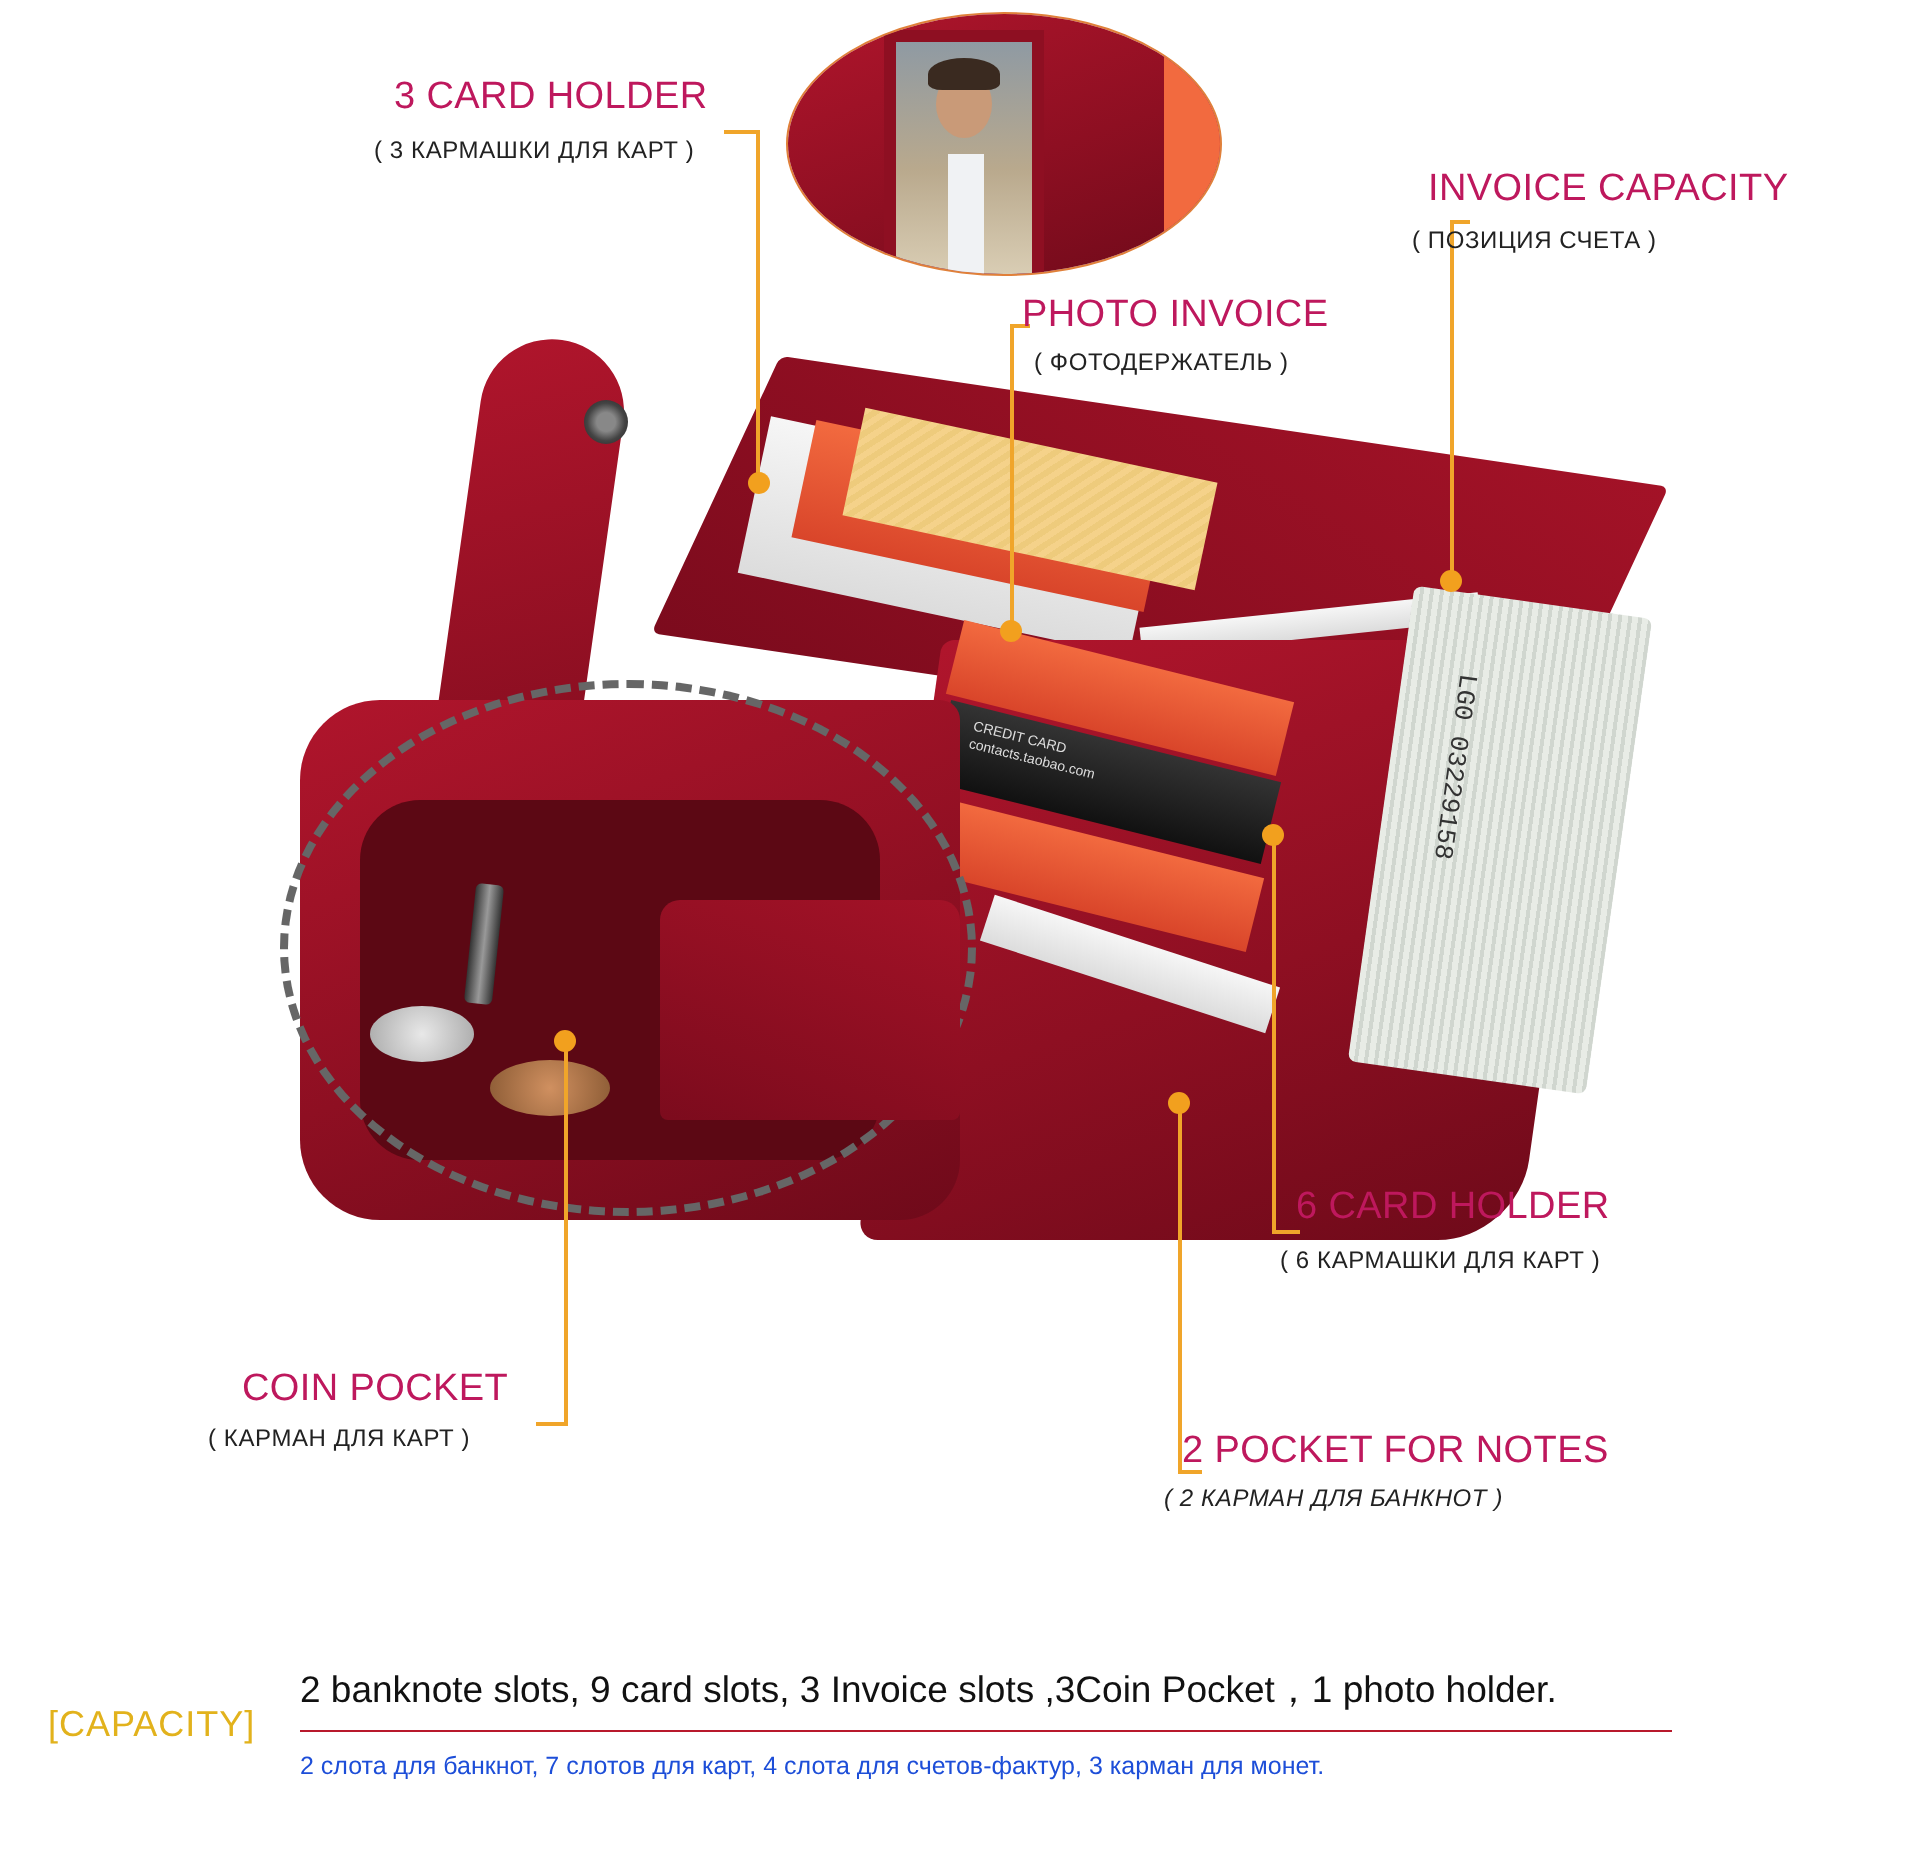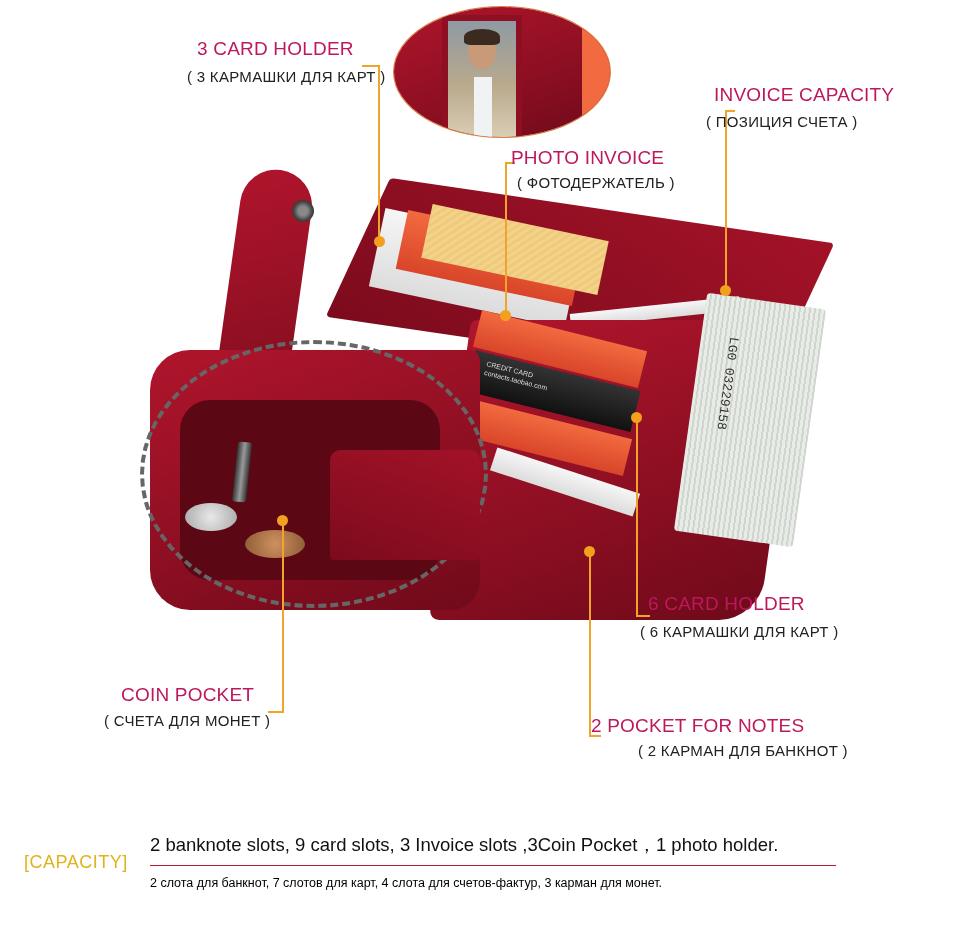--- a/index.html
+++ b/index.html
@@ -1,41 +1,41 @@
 <!DOCTYPE html>
 <html><head>
 <meta charset="utf-8">
 <style>
   html, body { margin: 0; padding: 0; background: #ffffff; }
   body { width: 960px; height: 937px; position: relative; overflow: hidden;
          font-family: "Liberation Sans", "DejaVu Sans", sans-serif; color: #111; }
   .abs { position: absolute; }
   .lbl-en { position: absolute; font-size: 19px; color: #be185d; white-space: nowrap; letter-spacing: 0.2px; }
-  .lbl-ru { position: absolute; font-size: 15px; color: #222; white-space: nowrap; letter-spacing: 0.3px; }
+  .lbl-ru { position: absolute; font-size: 12px; color: #222; white-space: nowrap; letter-spacing: 0.3px; }
   .line { position: absolute; background: #f0a52a; }
   .dot { position: absolute; width: 11px; height: 11px; border-radius: 50%; background: #f2a01e; }
 
   
   .wallet { position: absolute; }
   .leather { background: linear-gradient(160deg, #b0152c 0%, #8e0f22 55%, #6f0a1a 100%); }
   .leather2 { background: linear-gradient(200deg, #a31227 0%, #7c0b1d 100%); }
   .card-white { background: linear-gradient(180deg, #f6f6f6, #dcdcdc); }
   .card-orange { background: linear-gradient(180deg, #f26a3f, #d9452a); }
   .card-gold { background: repeating-linear-gradient(135deg, #f5d28a 0 3px, #eecb7c 3px 6px); }
   .card-black { background: linear-gradient(180deg, #333, #111); }
   .zipper { position: absolute; border: 4px dashed #555; border-radius: 50%; }
   .money { background: repeating-linear-gradient(90deg, #e8ece6 0 3px, #d0d6cf 3px 5px); }
 
   .photo-oval { position: absolute; left: 393px; top: 6px; width: 216px; height: 130px; border-radius: 50%;
                 border: 1.5px solid #e0803a; overflow: hidden; background: #fff; }
 
   .cap-tag { position: absolute; left: 24px; top: 852px; font-size: 18px; color: #e2b21c; letter-spacing: 0.5px; }
   .cap-en { position: absolute; left: 150px; top: 832px; font-size: 18.5px; color: #111; white-space: nowrap; }
   .cap-rule { position: absolute; left: 150px; top: 865px; width: 686px; height: 1px; background: #b8192c; }
-  .cap-ru { position: absolute; left: 150px; top: 876px; font-size: 12.5px; color: #000000; white-space: nowrap; }
+  .cap-ru { position: absolute; left: 150px; top: 876px; font-size: 12.5px; color: #1d4ed8; white-space: nowrap; }
 </style>
 </head>
 <body>
 
 <div class="photo-oval">
   <div class="abs leather" style="left:0;top:0;width:216px;height:130px;"></div>
   <div class="abs" style="left:48px;top:8px;width:80px;height:128px;background:#8e0f22;"></div>
   <div class="abs" style="left:54px;top:14px;width:68px;height:116px;background:linear-gradient(180deg,#8f9aa3 0%,#b9a98d 55%,#d9cdb4 100%);">
     <div class="abs" style="left:20px;top:14px;width:28px;height:34px;border-radius:50%;background:#c99a78;"></div>
     <div class="abs" style="left:16px;top:8px;width:36px;height:16px;border-radius:50% 50% 20% 20%;background:#3a2a20;"></div>
@@ -110,21 +110,21 @@
 <div class="lbl-en" style="left:511px;top:147px;">PHOTO INVOICE</div>
 <div class="lbl-ru" style="left:517px;top:174px;">( ФОТОДЕРЖАТЕЛЬ )</div>
 
 <div class="lbl-en" style="left:714px;top:84px;">INVOICE CAPACITY</div>
 <div class="lbl-ru" style="left:706px;top:113px;">( ПОЗИЦИЯ СЧЕТА )</div>
 
 <div class="lbl-en" style="left:648px;top:593px;">6 CARD HOLDER</div>
 <div class="lbl-ru" style="left:640px;top:623px;">( 6 КАРМАШКИ ДЛЯ КАРТ )</div>
 
 <div class="lbl-en" style="left:121px;top:684px;">COIN POCKET</div>
-<div class="lbl-ru" style="left:104px;top:712px;">( СЧЕТА ДЛЯ МОНЕТ )</div>
+<div class="lbl-ru" style="left:104px;top:712px;">( КАРМАН ДЛЯ КАРТ )</div>
 
 <div class="lbl-en" style="left:591px;top:715px;">2 POCKET FOR NOTES</div>
-<div class="lbl-ru" style="left:638px;top:742px;">( 2 КАРМАН ДЛЯ БАНКНОТ )</div>
+<div class="lbl-ru" style="left:582px;top:742px;font-style:italic;">( 2 КАРМАН ДЛЯ БАНКНОТ )</div>
 
 <div class="cap-tag">[CAPACITY]</div>
 <div class="cap-en">2 banknote slots, 9 card slots,  3 Invoice slots  ,3Coin Pocket，1 photo holder.</div>
 <div class="cap-rule"></div>
 <div class="cap-ru">2 слота для банкнот, 7 слотов для карт, 4 слота для счетов-фактур, 3 карман для монет.</div>
 
 </body></html>

